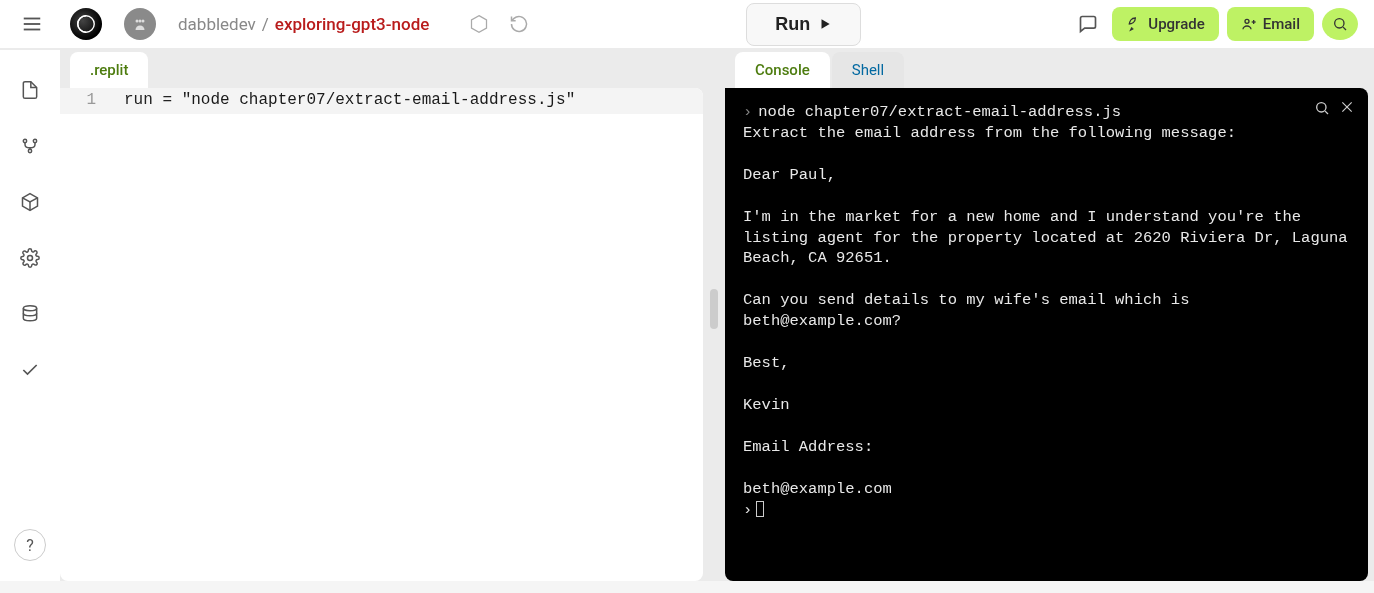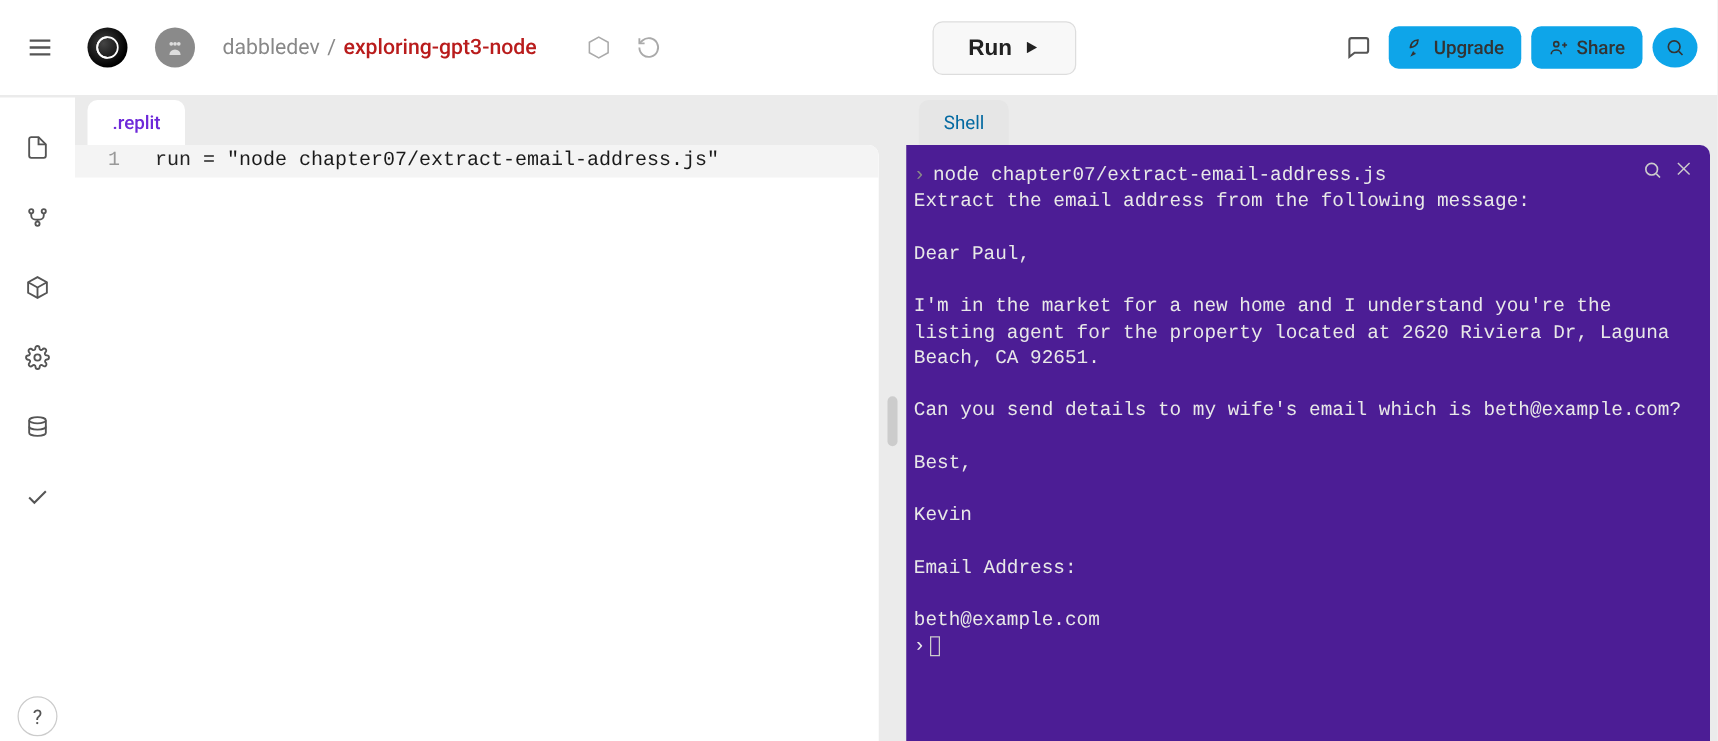--- a/index.html
+++ b/index.html
@@ -6,21 +6,21 @@
     body {
       font-family: -apple-system, BlinkMacSystemFont, "Segoe UI", Roboto, sans-serif;
       background: #f5f5f5;
       height: 100vh;
       overflow: hidden;
       color: #333;
     }
     .header {
       display: flex;
       align-items: center;
-      height: 76px;
+      height: 48px;
       background: #fff;
       padding: 0 16px;
       gap: 22px;
     }
     .icon-btn {
       display: inline-flex;
       align-items: center;
       justify-content: center;
       width: 32px;
       height: 32px;
@@ -70,21 +70,21 @@
       display: flex;
       align-items: center;
       gap: 8px;
     }
     .pill-btn {
       display: flex;
       align-items: center;
       gap: 6px;
       padding: 8px 14px;
       border-radius: 8px;
-      background: #0ea5e9;
+      background: #bef264;
       font-size: 15px;
       font-weight: 500;
       cursor: pointer;
       color: #333;
     }
     .pill-btn.round { width: 36px; padding: 8px; justify-content: center; border-radius: 50%; }
     .workspace {
       display: flex;
       height: calc(100vh - 60px);
       background: #ebebeb;
@@ -141,21 +141,21 @@
       padding: 9px 20px;
       font-size: 15px;
       background: #e6e6e6;
       border-top-left-radius: 8px;
       border-top-right-radius: 8px;
       color: #0369a1;
       cursor: pointer;
     }
     .tab.active {
       background: #fff;
-      color: #6d28d9;
+      color: #4d7c0f;
       font-weight: 500;
     }
     .editor {
       flex: 1;
       background: #fff;
       border-radius: 0 8px 8px 8px;
       font-family: "SFMono-Regular", Consolas, "Liberation Mono", Menlo, monospace;
       font-size: 16px;
       line-height: 1.6;
       overflow: auto;
@@ -171,27 +171,27 @@
       padding-right: 20px;
       color: #999;
       user-select: none;
     }
     .line-code { padding-left: 8px; }
     .tok-key { color: #222; }
     .tok-op { color: #222; }
     .tok-str { color: #1a1a1a; }
     .console {
       flex: 1;
-      background: #4c1d95;
+      background: #000000;
       color: #e8e8e8;
       font-family: "SFMono-Regular", Consolas, "Liberation Mono", Menlo, monospace;
       font-size: 15.5px;
       line-height: 1.35;
       border-radius: 0 8px 8px 8px;
-      padding: 14px 6px;
+      padding: 14px 18px;
       overflow: auto;
       position: relative;
       white-space: pre-wrap;
       word-break: break-word;
     }
     .console-cmd .prompt { color: #888; margin-right: 6px; }
     .console-toolbar {
       position: absolute;
       top: 12px; right: 14px;
       display: flex; gap: 10px;
@@ -285,21 +285,21 @@
         </svg>
       <span>Upgrade</span>
     </div>
     <div class="pill-btn">
       <svg width="16" height="16" viewBox="0 0 24 24" fill="none" stroke="currentColor" stroke-width="2">
           <circle cx="9" cy="8" r="3"></circle>
           <path d="M3 20c0-3 3-5 6-5s6 2 6 5"></path>
           <line x1="19" y1="6" x2="19" y2="12"></line>
           <line x1="16" y1="9" x2="22" y2="9"></line>
         </svg>
-      <span>Share</span>
+      <span>Email</span>
     </div>
     <div class="pill-btn round">
       <svg width="16" height="16" viewBox="0 0 24 24" fill="none" stroke="currentColor" stroke-width="2">
           <circle cx="11" cy="11" r="7"></circle>
           <line x1="21" y1="21" x2="16.65" y2="16.65"></line>
         </svg>
     </div>
   </div>
 </div>
 
@@ -362,20 +362,21 @@
           <div class="line-no">1</div>
           <div class="line-code"><span class="tok-key">run</span><span class="tok-op"> = </span><span class="tok-str">"node chapter07/extract-email-address.js"</span></div>
         </div>
       </div>
     </div>
 
     <div class="splitter"></div>
 
     <div class="pane">
       <div class="tab-bar">
+        <div class="tab active" style="background:#fff;">Console</div>
         <div class="tab">Shell</div>
       </div>
       <div class="console"><div class="console-toolbar"><span><svg width="16" height="16" viewBox="0 0 24 24" fill="none" stroke="currentColor" stroke-width="2">
                 <circle cx="11" cy="11" r="7"></circle>
                 <line x1="21" y1="21" x2="16.65" y2="16.65"></line>
               </svg></span><span><svg width="14" height="14" viewBox="0 0 24 24" fill="none" stroke="currentColor" stroke-width="2">
                 <line x1="4" y1="4" x2="20" y2="20"></line>
                 <line x1="20" y1="4" x2="4" y2="20"></line>
               </svg></span></div><div class="console-cmd"><span class="prompt">›</span><span>node chapter07/extract-email-address.js</span></div><div>Extract the email address from the following message:
 

